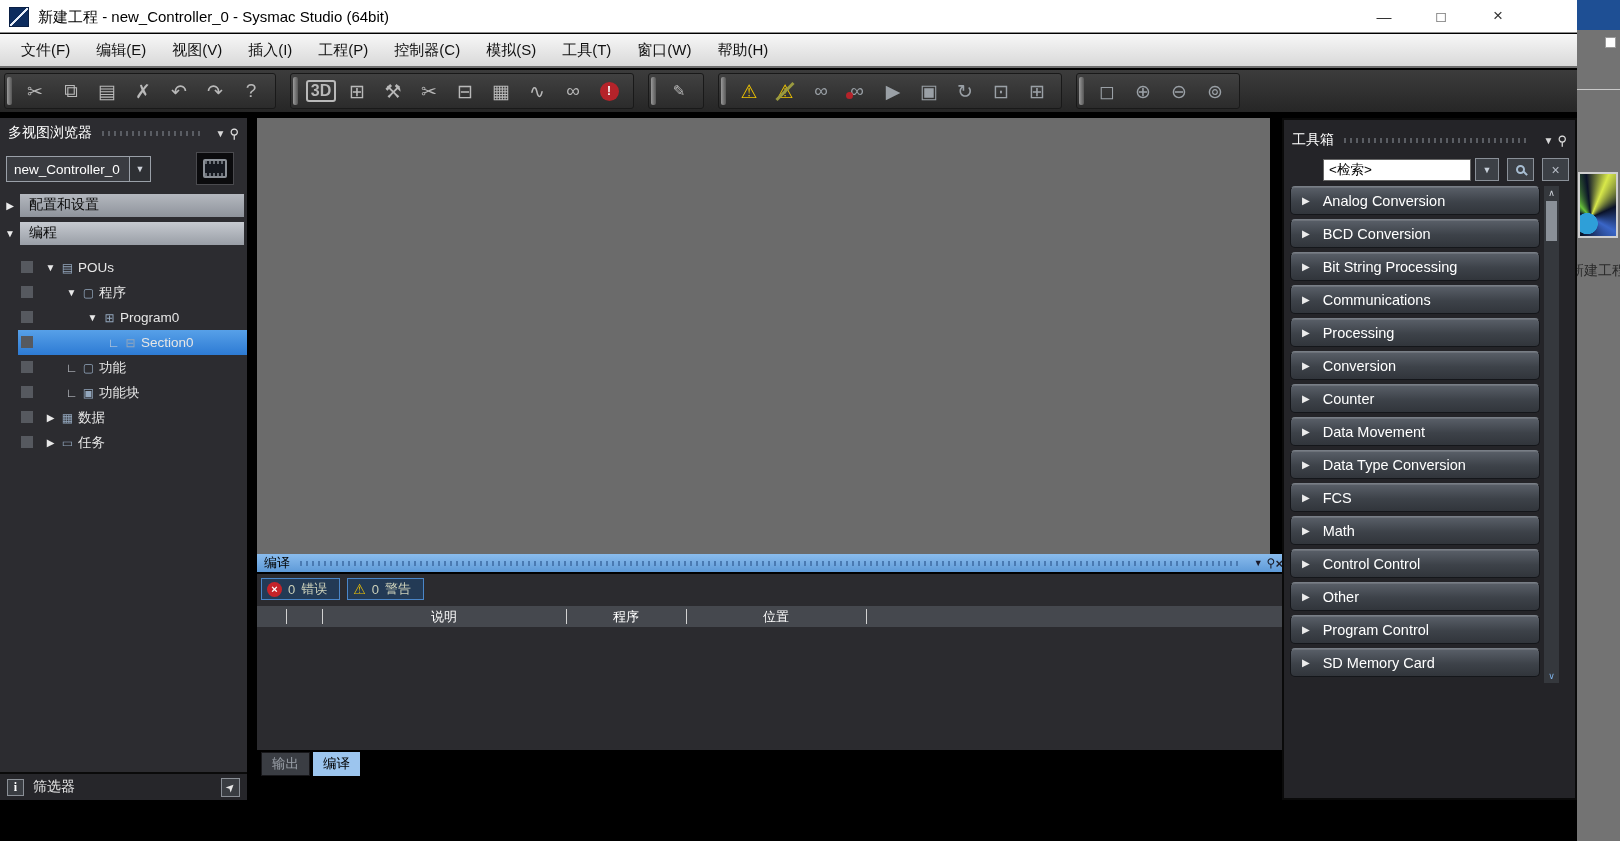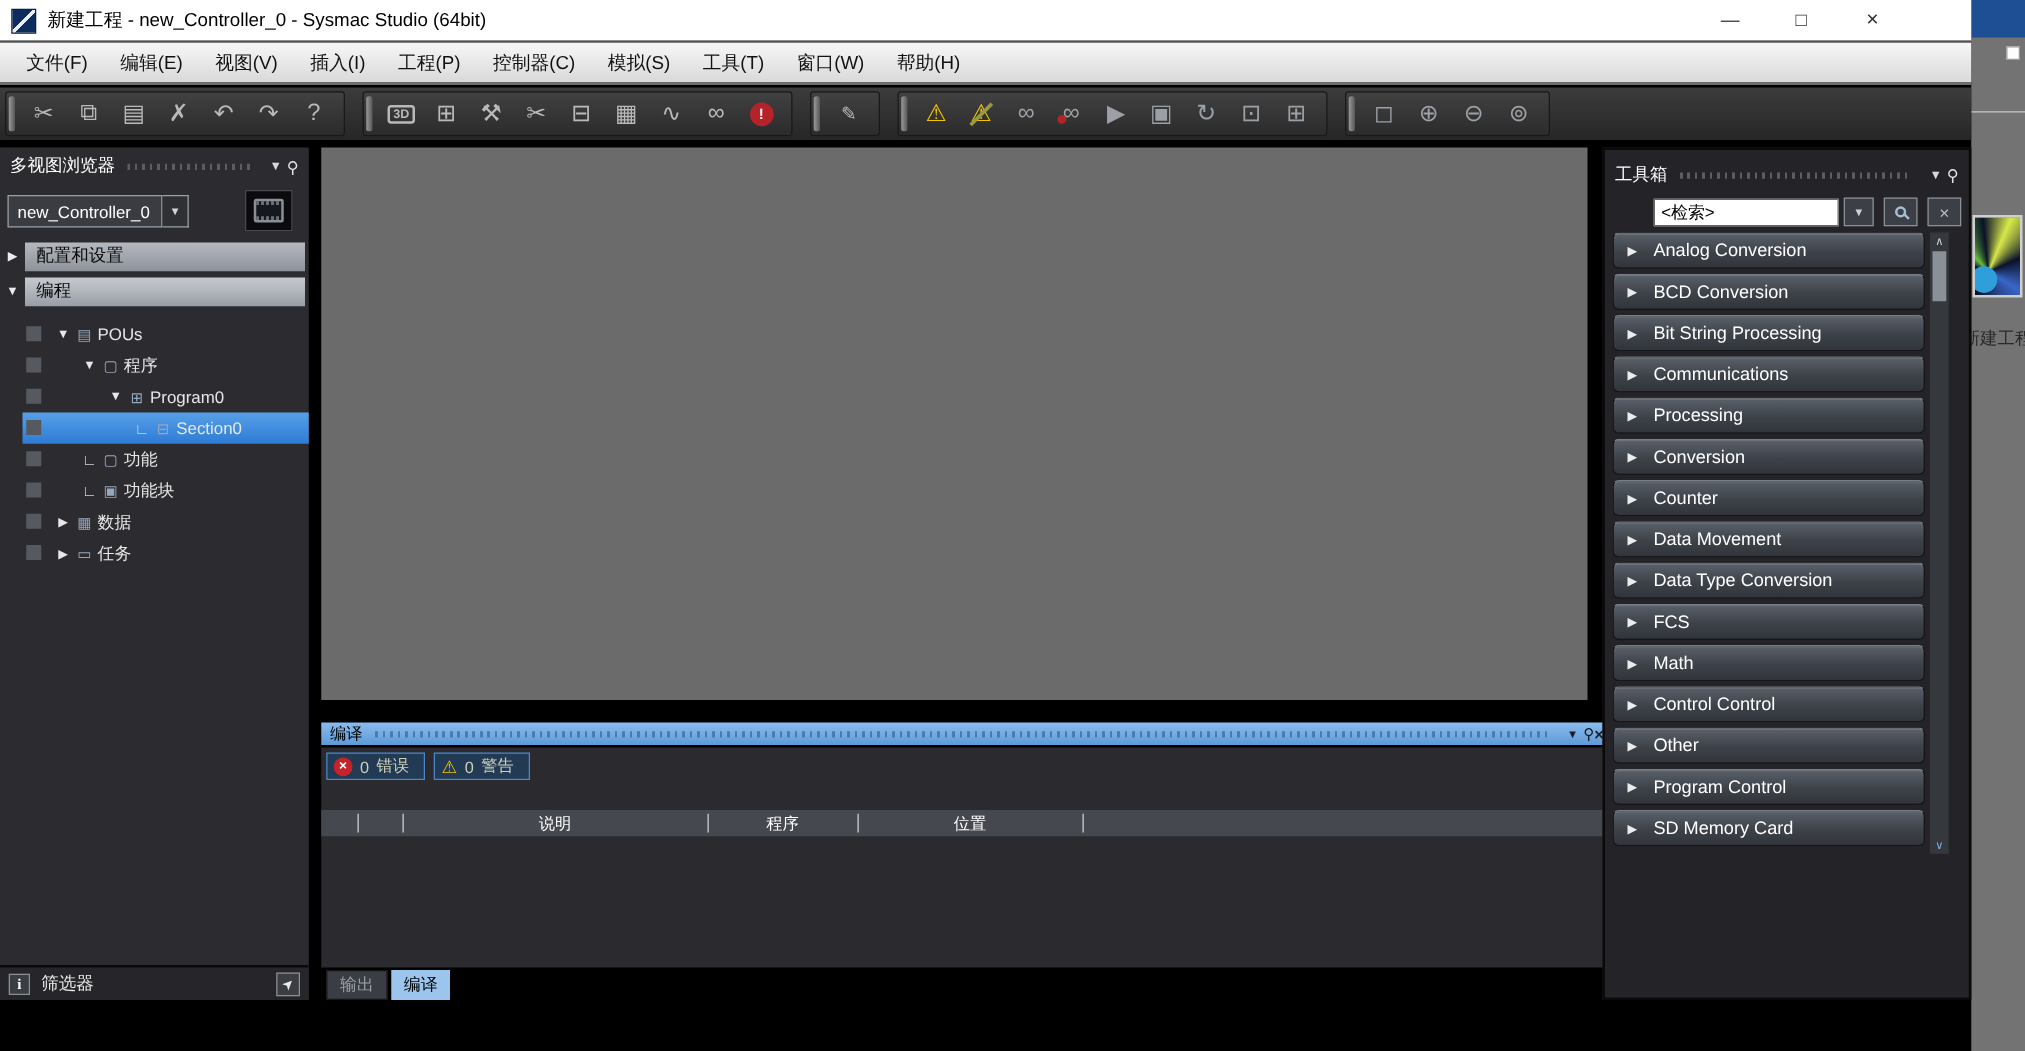--- a/index.html
+++ b/index.html
@@ -26,21 +26,21 @@
   
   .menubar { position:absolute; left:0; top:34px; width:1577px; height:34px; background:linear-gradient(#f7f7f7,#d9d9d9); border-bottom:2px solid #6e6e6e; display:flex; align-items:center; padding-left:8px; }
   .menu-item { padding:0 13px; font-size:15px; color:#111; height:100%; display:flex; align-items:center; }
 
   
   .toolbar { position:absolute; left:0; top:70px; width:1577px; height:42px; background:linear-gradient(#3c3c3c,#262626); display:flex; align-items:center; padding-left:4px; }
   .tb-group { display:flex; align-items:center; height:36px; margin-right:14px; padding:0 6px 0 2px; background:linear-gradient(#414141,#2b2b2b); border:1px solid #191919; border-radius:3px; }
   .grip { width:5px; height:28px; margin-right:5px; border-radius:2px; background:linear-gradient(90deg,#9a9a9a,#565656); }
   .tb-icon { width:36px; height:30px; display:flex; align-items:center; justify-content:center; font-size:19px; color:#b9b9b9; position:relative; }
   .tb-icon.small { font-size:15px; }
-  .boxed3d { font-size:10px; font-weight:bold; border:2px solid #b9b9b9; border-radius:3px; padding:0 3px; }
+  .boxed3d { font-size:16px; font-weight:bold; border:2px solid #b9b9b9; border-radius:3px; padding:0 3px; }
   .yellow { color:#f0c400; }
   .struck::after { content:""; position:absolute; width:24px; height:3px; background:#9a9a40; transform:rotate(-45deg); }
   .reddot::before { content:""; position:absolute; left:7px; bottom:7px; width:7px; height:7px; border-radius:50%; background:#b5232a; }
   .abort { width:19px; height:19px; border-radius:50%; background:#b5232a; color:#fff; font-size:12px; font-weight:bold; display:flex; align-items:center; justify-content:center; }
   .dim { color:#9aa0a6; }
 
   
   .panel-header { display:flex; align-items:center; padding:0 8px; height:30px; color:#fff; font-size:14px; }
   .leader { flex:1; height:5px; margin:0 10px; background:repeating-linear-gradient(90deg,#5a5d63 0 2px, transparent 2px 6px); }
   .hdr-ico { width:18px; text-align:center; color:#d8d8d8; font-size:10px; }
@@ -71,32 +71,32 @@
   .ind1 { padding-left:42px; } .ind2 { padding-left:63px; } .ind3 { padding-left:84px; } .ind4 { padding-left:105px; }
   .filter-bar { position:absolute; left:0; bottom:0; width:247px; height:28px; background:#26262a; border-top:2px solid #0a0a0a; display:flex; align-items:center; padding:0 7px; color:#e8e8e8; font-size:14px; }
   .info-icon { width:17px; height:17px; background:#3a3d42; border:1px solid #8a8f96; color:#fff; font-weight:bold; font-size:12px; font-family:"Liberation Serif", serif; display:flex; align-items:center; justify-content:center; margin-right:9px; }
   .filter-pin-btn { margin-left:auto; width:19px; height:19px; background:#3a3d42; border:1px solid #8a8f96; color:#e8e8e8; font-size:11px; display:flex; align-items:center; justify-content:center; transform:rotate(0deg); }
   .filter-pin-btn span { display:inline-block; transform:rotate(-45deg); }
 
   
   .canvas { position:absolute; left:257px; top:118px; width:1013px; height:442px; background:#6b6b6b; }
 
   
-  .build { position:absolute; left:257px; top:578px; width:1033px; height:222px; }
+  .build { position:absolute; left:257px; top:554px; width:1033px; height:222px; }
   .build-header { height:18px; background:linear-gradient(#8abced,#5e9ad8); display:flex; align-items:center; padding:0 7px; font-size:13px; color:#000; }
   .b-leader { flex:1; height:5px; margin:0 10px; background:repeating-linear-gradient(90deg,#4a7ab2 0 2px, transparent 2px 6px); }
   .b-ico { width:17px; text-align:center; color:#1a1a2a; font-size:9px; }
   .b-pin { font-size:12px; color:#15151f; }
   .b-close { font-size:13px; color:#20202a; font-weight:bold; }
   .build-body { position:absolute; top:20px; left:0; right:0; bottom:26px; background:#2b2b2f; }
   .ew-row { display:flex; gap:7px; padding:4px 0 4px 4px; }
   .ew-btn { display:flex; align-items:center; gap:6px; height:22px; padding:0 12px 0 5px; border:1px solid #4a86c8; background:#233a55; color:#cdd1ba; font-size:13px; }
   .err-ico { width:15px; height:15px; border-radius:50%; background:#c5232a; color:#fff; font-size:11px; font-weight:bold; display:flex; align-items:center; justify-content:center; }
   .warn-ico { color:#f0c400; font-size:14px; }
-  .grid-header { height:21px; margin-top:20px; background:#45484e; display:flex; align-items:center; color:#fff; font-size:13px; }
+  .grid-header { height:21px; margin-top:2px; background:#45484e; display:flex; align-items:center; color:#fff; font-size:13px; }
   .gcell { position:relative; height:100%; display:flex; align-items:center; justify-content:center; }
   .gcell.t::before { content:""; position:absolute; left:0; top:3px; bottom:3px; width:1px; background:#d2d2d2; }
   .gc1 { width:29px; } .gc2 { width:36px; } .gc3 { width:244px; } .gc4 { width:120px; } .gc5 { width:180px; } .gc6 { flex:1; }
   .build-tabs { position:absolute; left:4px; bottom:0; height:24px; display:flex; gap:3px; }
   .tab { padding:0 10px; display:flex; align-items:center; font-size:13.5px; }
   .tab.inactive { background:#3a3d43; color:#9aa0a8; border:1px solid #17171a; }
   .tab.active { background:#9cc5ee; color:#000; }
 
   
   .toolbox { position:absolute; left:1282px; top:118px; width:295px; height:682px; background:#242428; border:2px solid #0a0a0a; }

